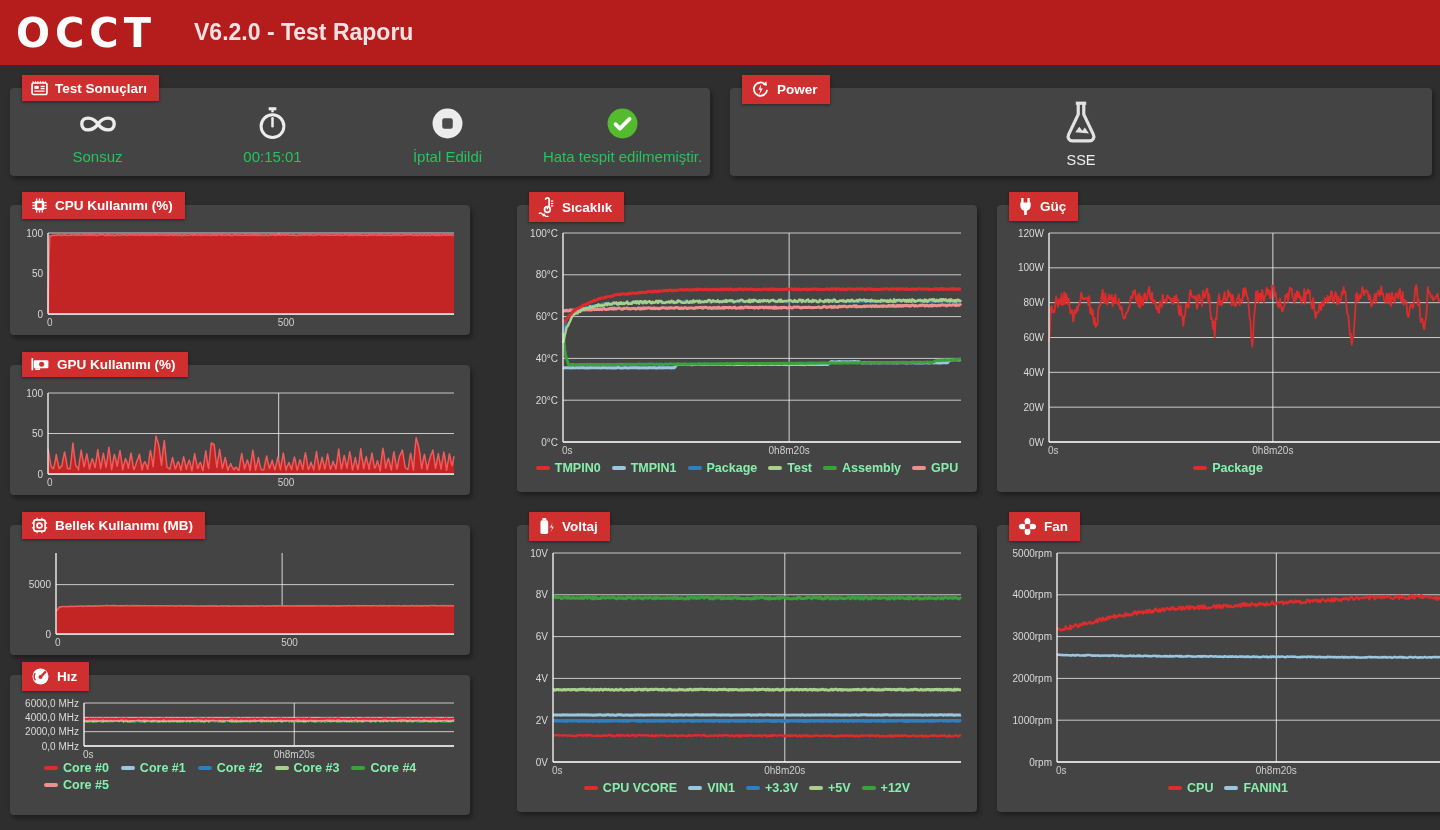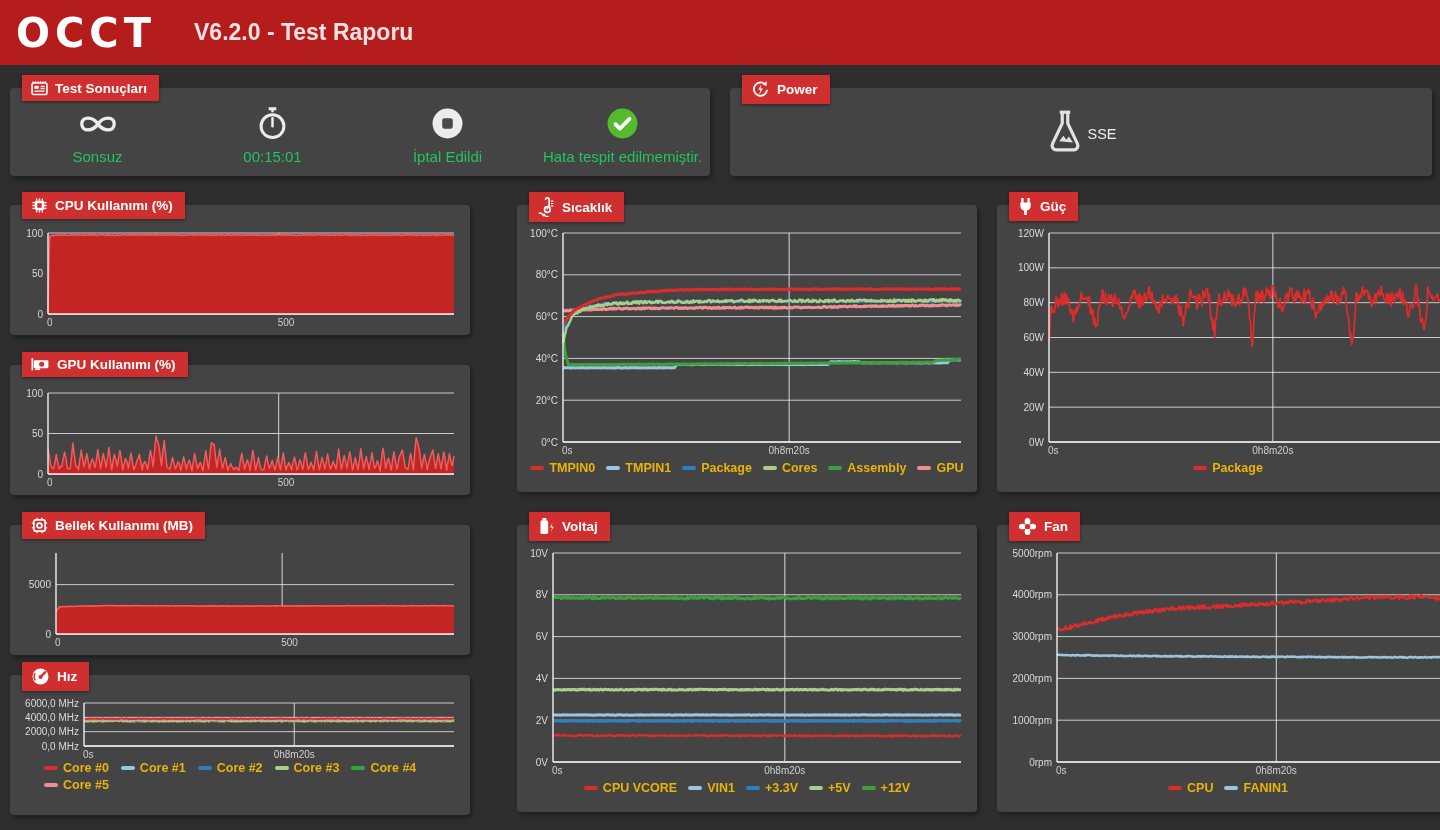--- a/index.html
+++ b/index.html
@@ -14,37 +14,37 @@
   .test-panel{width:700px;display:flex;align-items:center;}
   .power-panel{flex:1;display:flex;align-items:center;justify-content:center;}
   .badge{position:absolute;top:-13px;left:12px;background:#d02f2f;border-radius:0;
     padding:5px 12px 5px 9px;display:flex;align-items:center;gap:7px;color:#fff;
     font-size:13.5px;font-weight:bold;box-shadow:0 1px 3px rgba(0,0,0,.45);white-space:nowrap;z-index:3;}
   .badge svg{display:block;}
   .test-items{display:flex;width:100%;margin-top:6px;}
   .test-item{flex:1;display:flex;flex-direction:column;align-items:center;gap:6px;}
   .test-item .ticon{height:36px;display:flex;align-items:center;justify-content:center;}
   .test-item .tlabel{color:#22c55e;font-size:15px;}
-  .power-inner{display:flex;flex-direction:row;align-items:center;gap:2px;margin-top:4px;}
+  .power-inner{display:flex;flex-direction:column;align-items:center;gap:2px;margin-top:4px;}
   .power-inner .tlabel{color:#ededed;font-size:14.5px;}
   .cols{display:flex;gap:20px;align-items:flex-start;text-align:center;}
   .col{display:flex;flex-direction:column;}
   .col1{width:460px;gap:30px;}
   .col2{width:460px;gap:33px;margin-left:27px;}
   .col3{flex:1;gap:33px;}
   .chart-panel{padding:22px 8px 2px 8px;box-sizing:border-box;}
   .sm{height:130px;}
   .speed{height:140px;margin-top:-10px;}
   .tall{height:287px;}
   .chart-host{width:100%;}
   .sm .chart-host{height:102px;}
   .speed .chart-host{height:64px;}
   .tall .chart-host{height:230px;}
   .legend{display:flex;flex-wrap:wrap;justify-content:center;align-items:center;
-    gap:3px 11px;min-height:22px;color:#eab308;font-size:12.5px;font-weight:bold;}
+    gap:3px 11px;min-height:22px;color:#86efac;font-size:12.5px;font-weight:bold;}
   .speed .legend{justify-content:flex-start;padding-left:26px;gap:3px 12px;}
   .legend-item{display:flex;align-items:center;gap:5px;}
   .legend-swatch{width:14px;height:3.5px;border-radius:2px;display:inline-block;}
   svg text{font-family:"Liberation Sans",sans-serif;}
 </style>
 </head>
 <body>
 
 <div class="header">
   <div class="logo">OCCT</div>
@@ -320,21 +320,21 @@
             <span class="legend-item">
               <span class="legend-swatch" style="background: rgb(154, 199, 224);"></span>
               <span>TMPIN1</span>
             </span>
             <span class="legend-item">
               <span class="legend-swatch" style="background: rgb(47, 126, 192);"></span>
               <span>Package</span>
             </span>
             <span class="legend-item">
               <span class="legend-swatch" style="background: rgb(168, 208, 138);"></span>
-              <span>Cores</span>
+              <span>Test</span>
             </span>
             <span class="legend-item">
               <span class="legend-swatch" style="background: rgb(59, 162, 59);"></span>
               <span>Assembly</span>
             </span>
             <span class="legend-item">
               <span class="legend-swatch" style="background: rgb(239, 144, 144);"></span>
               <span>GPU</span>
             </span>
           </div>

